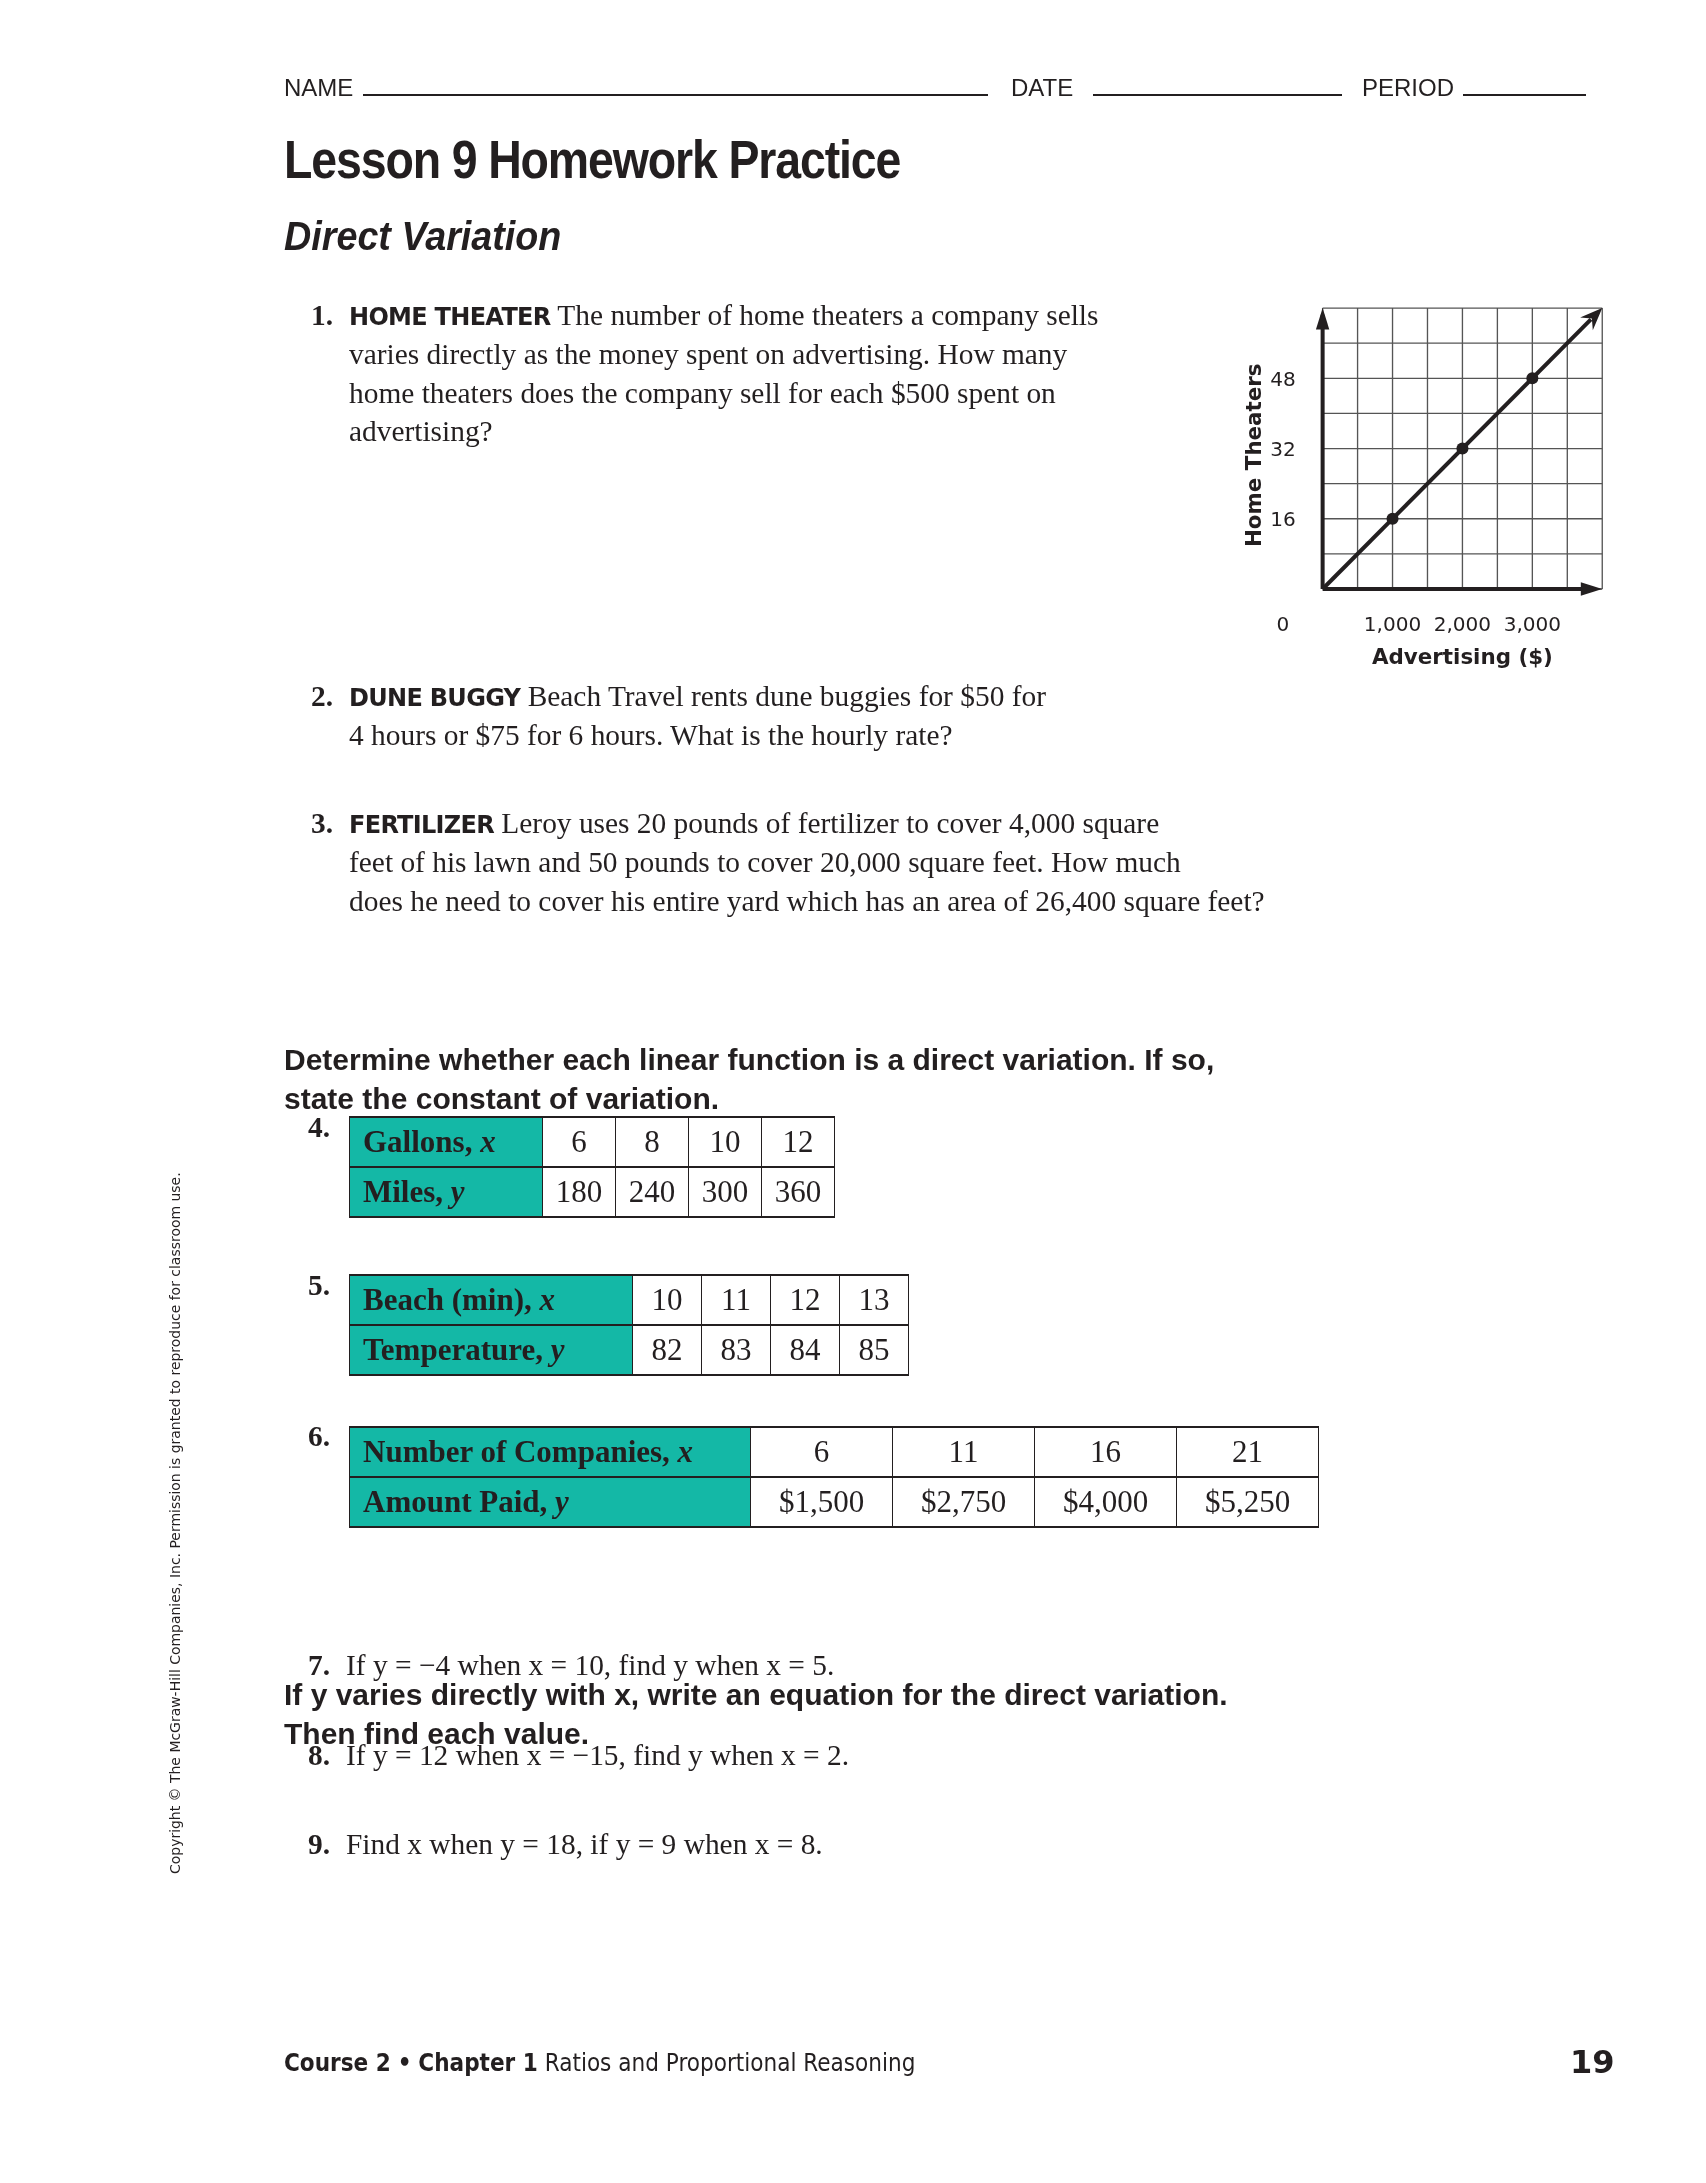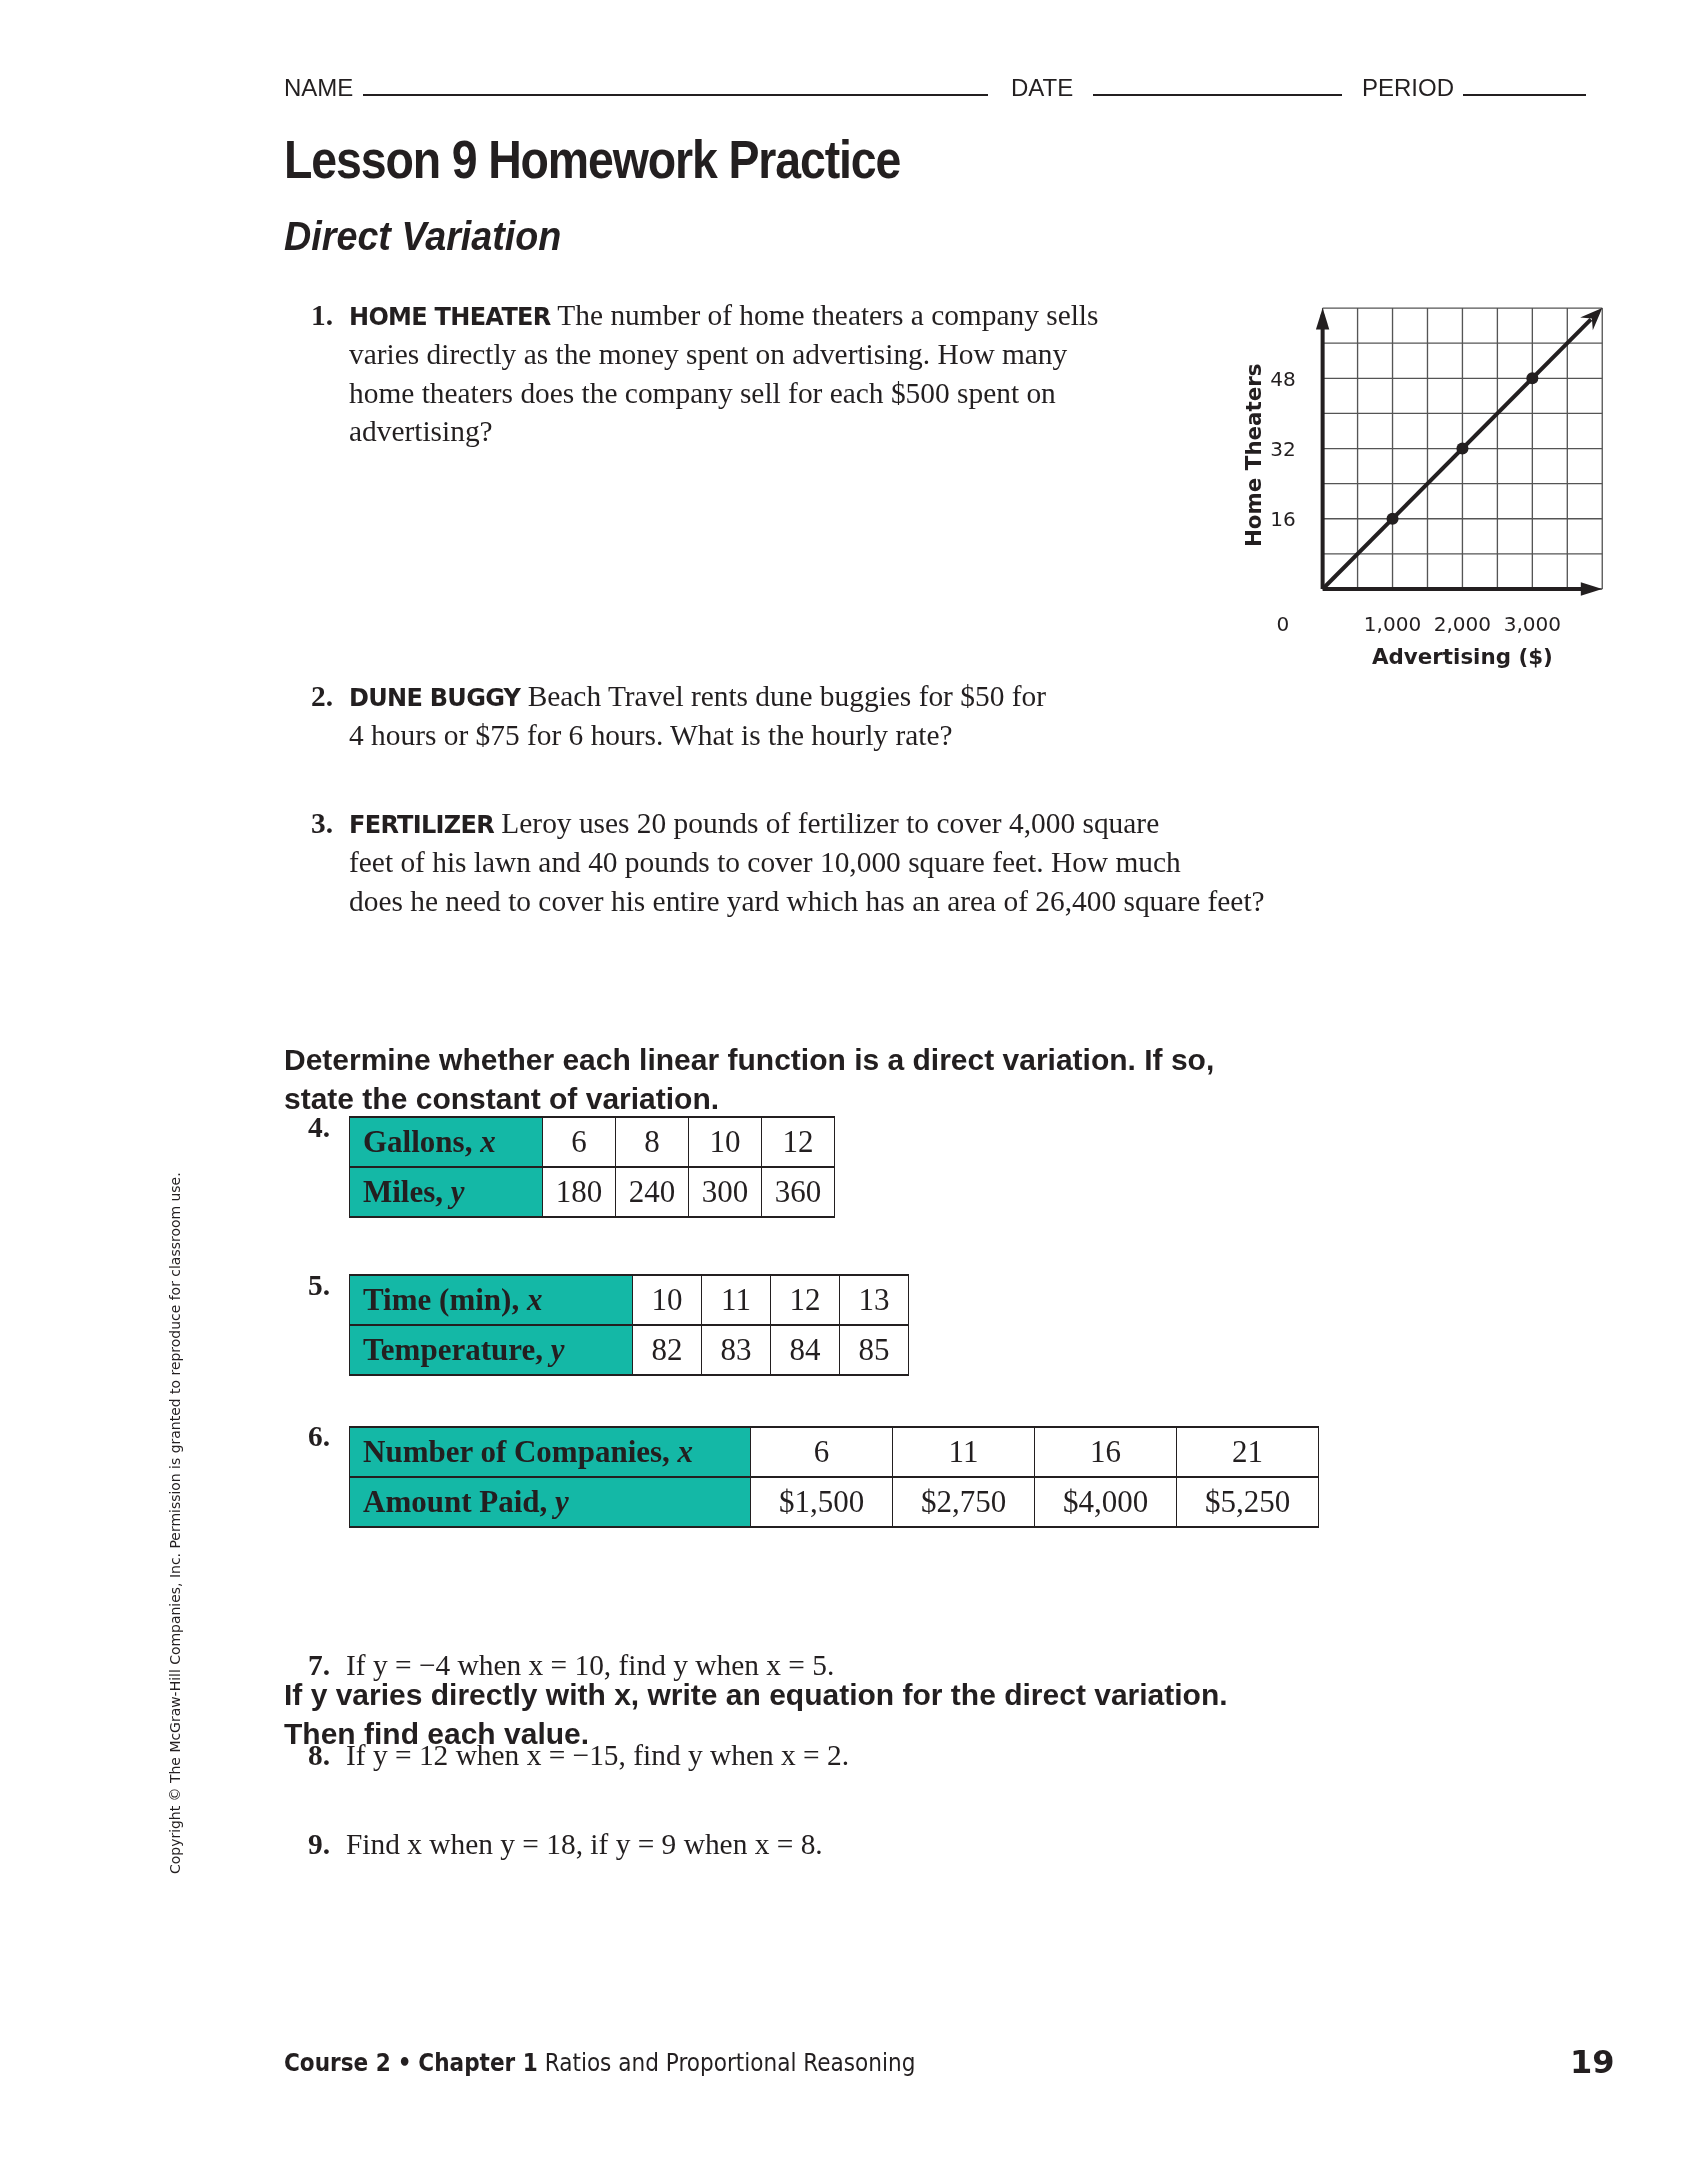--- a/index.html
+++ b/index.html
@@ -116,21 +116,21 @@
 
 <div class="abs prob" style="left:311px; top:677px;">
   <span class="num" style="top:0;">2.</span>
   <span class="body" style="top:0;"><span class="tag">DUNE BUGGY</span> <span>Beach Travel rents dune buggies for $50 for</span></span>
   <span class="body" style="top:39px;">4 hours or $75 for 6 hours. What is the hourly rate?</span>
 </div>
 
 <div class="abs prob" style="left:311px; top:804px;">
   <span class="num" style="top:0;">3.</span>
   <span class="body" style="top:0;"><span class="tag">FERTILIZER</span> <span>Leroy uses 20 pounds of fertilizer to cover 4,000 square</span></span>
-  <span class="body" style="top:39px;">feet of his lawn and 40 pounds to cover 10,000 square feet. How much</span>
+  <span class="body" style="top:39px;">feet of his lawn and 50 pounds to cover 20,000 square feet. How much</span>
   <span class="body" style="top:78px;">does he need to cover his entire yard which has an area of 26,400 square feet?</span>
 </div>
 
 <div class="abs directions" style="left:284px; top:1012px;">
   <div>Determine whether each linear function is a direct variation. If so,</div>
   <div>state the constant of variation.</div>
 </div>
 
 <div class="abs tnum" style="left:308px; top:1111px;">4.</div>
 <table class="vt" style="left:349px; top:1116px;">
@@ -149,21 +149,21 @@
     <td>300</td>
     <td>360</td>
   </tr>
 </tbody>
   </table>
 
 <div class="abs tnum" style="left:308px; top:1269px;">5.</div>
 <table class="vt" style="left:349px; top:1274px;">
   <tbody>
       <tr>
-    <td class="lbl" style="width:269px;"><span>Time (min),</span> <i>x</i></td>
+    <td class="lbl" style="width:269px;"><span>Beach (min),</span> <i>x</i></td>
     <td style="width:68px;">10</td>
     <td style="width:68px;">11</td>
     <td style="width:68px;">12</td>
     <td style="width:68px;">13</td>
   </tr>
   <tr>
     <td class="lbl"><span>Temperature,</span> <i>y</i></td>
     <td>82</td>
     <td>83</td>
     <td>84</td>

